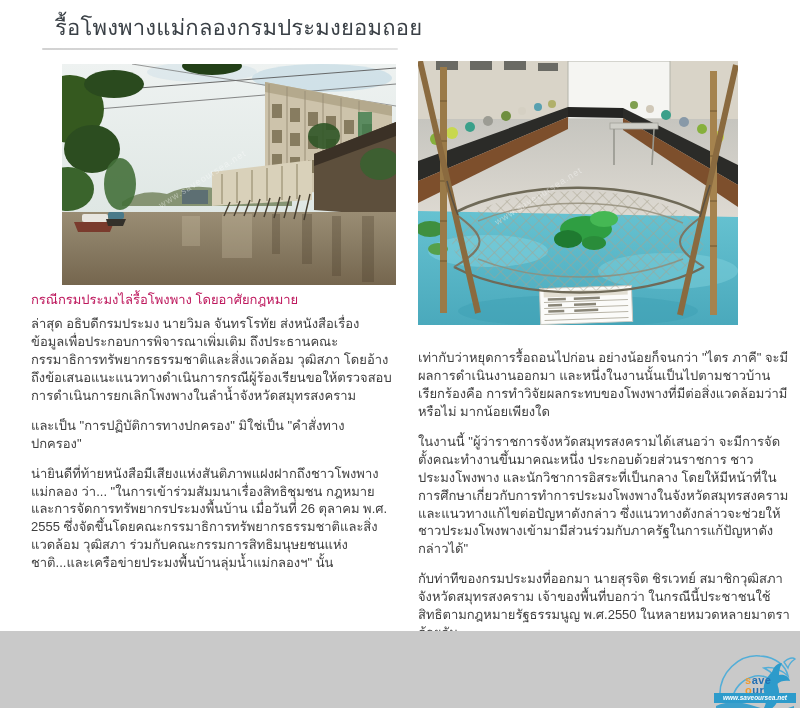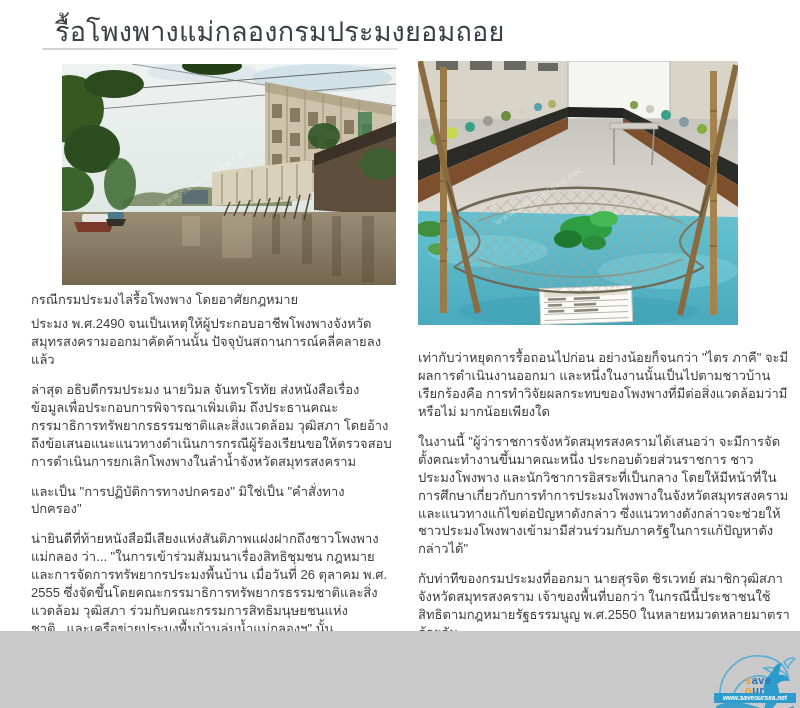--- a/index.html
+++ b/index.html
@@ -9,38 +9,38 @@
     background:#c9c9c9;
     position:relative;
     overflow:hidden;
   }
   .content-sheet {
     position:absolute; left:0; top:0; width:800px; height:631px;
     background:#ffffff;
   }
   .page-title {
     position:absolute; left:55px; top:10px; width:700px;
-    font-size:27px; font-weight:500; color:#3a4046; letter-spacing:.2px;
+    font-size:22px; font-weight:500; color:#3a4046; letter-spacing:.2px;
   }
   .title-rule {
     position:absolute; left:42px; top:48px; width:356px; height:2px;
     background:linear-gradient(to right,#d2d2d2,#e3e3e3);
     border-radius:2px;
   }
   .photo-frame { position:absolute; overflow:hidden; background:#dfe4e2; }
   .photo-left  { left:62px;  top:64px; width:334px; height:221px; }
   .photo-right { left:418px; top:61px; width:320px; height:264px; }
   .watermark {
     position:absolute; color:rgba(255,255,255,.4); font-size:9px;
     transform:rotate(-32deg); white-space:nowrap; letter-spacing:1px;
     pointer-events:none;
   }
   .caption {
     position:absolute; left:31px; top:289px; width:366px;
-    font-size:13px; color:#404040;
+    font-size:13px; color:#be185d;
   }
   .col { position:absolute; font-size:13px; line-height:1.38; color:#3f3f3f; }
   .col p { margin-bottom:12px; }
   .col-left  { left:31px;  top:315px; width:363px; }
   .col-right { left:418px; top:349px; width:372px; }
   .footer-band { position:absolute; left:0; top:631px; width:800px; height:77px; background:#c9c9c9; }
   .logo {
     position:absolute; right:4px; bottom:5px; width:82px; height:53px;
   }
   .logo-text {
@@ -291,21 +291,20 @@
       <path d="M29,120 Q34,140 40,154" stroke="#5a5144" stroke-width="1.5" fill="none"></path>
       <path d="M292,124 Q286,142 282,156" stroke="#5a5144" stroke-width="1.5" fill="none"></path>
     </g>
   </svg>
   <span class="watermark" style="left:70px; top:130px;">www.saveoursea.net</span>
 </div>
 
 <div class="caption">กรณีกรมประมงไล่รื้อโพงพาง โดยอาศัยกฎหมาย</div>
 
 <div class="col col-left">
-  <p>ประมง พ.ศ.2490 จนเป็นเหตุให้ผู้ประกอบอาชีพโพงพางจังหวัดสมุทรสงครามออกมาคัดค้านนั้น ปัจจุบันสถานการณ์คลี่คลายลงแล้ว</p>
   <p>ล่าสุด อธิบดีกรมประมง นายวิมล จันทรโรทัย ส่งหนังสือเรื่อง ข้อมูลเพื่อประกอบการพิจารณาเพิ่มเติม ถึงประธานคณะกรรมาธิการทรัพยากรธรรมชาติและสิ่งแวดล้อม วุฒิสภา โดยอ้างถึงข้อเสนอแนะแนวทางดำเนินการกรณีผู้ร้องเรียนขอให้ตรวจสอบการดำเนินการยกเลิกโพงพางในลำน้ำจังหวัดสมุทรสงคราม</p>
   <p>และเป็น "การปฏิบัติการทางปกครอง" มิใช่เป็น "คำสั่งทางปกครอง"</p>
   <p>น่ายินดีที่ท้ายหนังสือมีเสียงแห่งสันติภาพแฝงฝากถึงชาวโพงพางแม่กลอง ว่า... "ในการเข้าร่วมสัมมนาเรื่องสิทธิชุมชน กฎหมายและการจัดการทรัพยากรประมงพื้นบ้าน เมื่อวันที่ 26 ตุลาคม พ.ศ. 2555 ซึ่งจัดขึ้นโดยคณะกรรมาธิการทรัพยากรธรรมชาติและสิ่งแวดล้อม วุฒิสภา ร่วมกับคณะกรรมการสิทธิมนุษยชนแห่งชาติ...และเครือข่ายประมงพื้นบ้านลุ่มน้ำแม่กลองฯ" นั้น</p>
 </div>
 
 <div class="col col-right">
   <p>เท่ากับว่าหยุดการรื้อถอนไปก่อน อย่างน้อยก็จนกว่า "ไตร ภาคี" จะมีผลการดำเนินงานออกมา และหนึ่งในงานนั้นเป็นไปตามชาวบ้านเรียกร้องคือ การทำวิจัยผลกระทบของโพงพางที่มีต่อสิ่งแวดล้อมว่ามีหรือไม่ มากน้อยเพียงใด</p>
   <p>ในงานนี้ "ผู้ว่าราชการจังหวัดสมุทรสงครามได้เสนอว่า จะมีการจัดตั้งคณะทำงานขึ้นมาคณะหนึ่ง ประกอบด้วยส่วนราชการ ชาวประมงโพงพาง และนักวิชาการอิสระที่เป็นกลาง โดยให้มีหน้าที่ในการศึกษาเกี่ยวกับการทำการประมงโพงพางในจังหวัดสมุทรสงคราม และแนวทางแก้ไขต่อปัญหาดังกล่าว ซึ่งแนวทางดังกล่าวจะช่วยให้ชาวประมงโพงพางเข้ามามีส่วนร่วมกับภาครัฐในการแก้ปัญหาดังกล่าวได้"</p>
   <p>กับท่าทีของกรมประมงที่ออกมา นายสุรจิต ชิรเวทย์ สมาชิกวุฒิสภาจังหวัดสมุทรสงคราม เจ้าของพื้นที่บอกว่า ในกรณีนี้ประชาชนใช้สิทธิตามกฎหมายรัฐธรรมนูญ พ.ศ.2550 ในหลายหมวดหลายมาตราด้วยกัน</p>
   <p>โดยลำดับศักดิ์ของกฎหมายแล้ว รัฐธรรมนูญอยู่สูงสุดเป็นแม่บท พระราชบัญญัติเป็นกฎหมายลูก พระราชกฤษฎีกาเป็นกฎหมายหลาน กฎกระทรวง ประกาศกระทรวงเป็นกฎหมายเหลน ไล่ลำดับไปจนถึงข้อบัญญัติขององค์กรปกครองส่วนท้องถิ่น</p>

